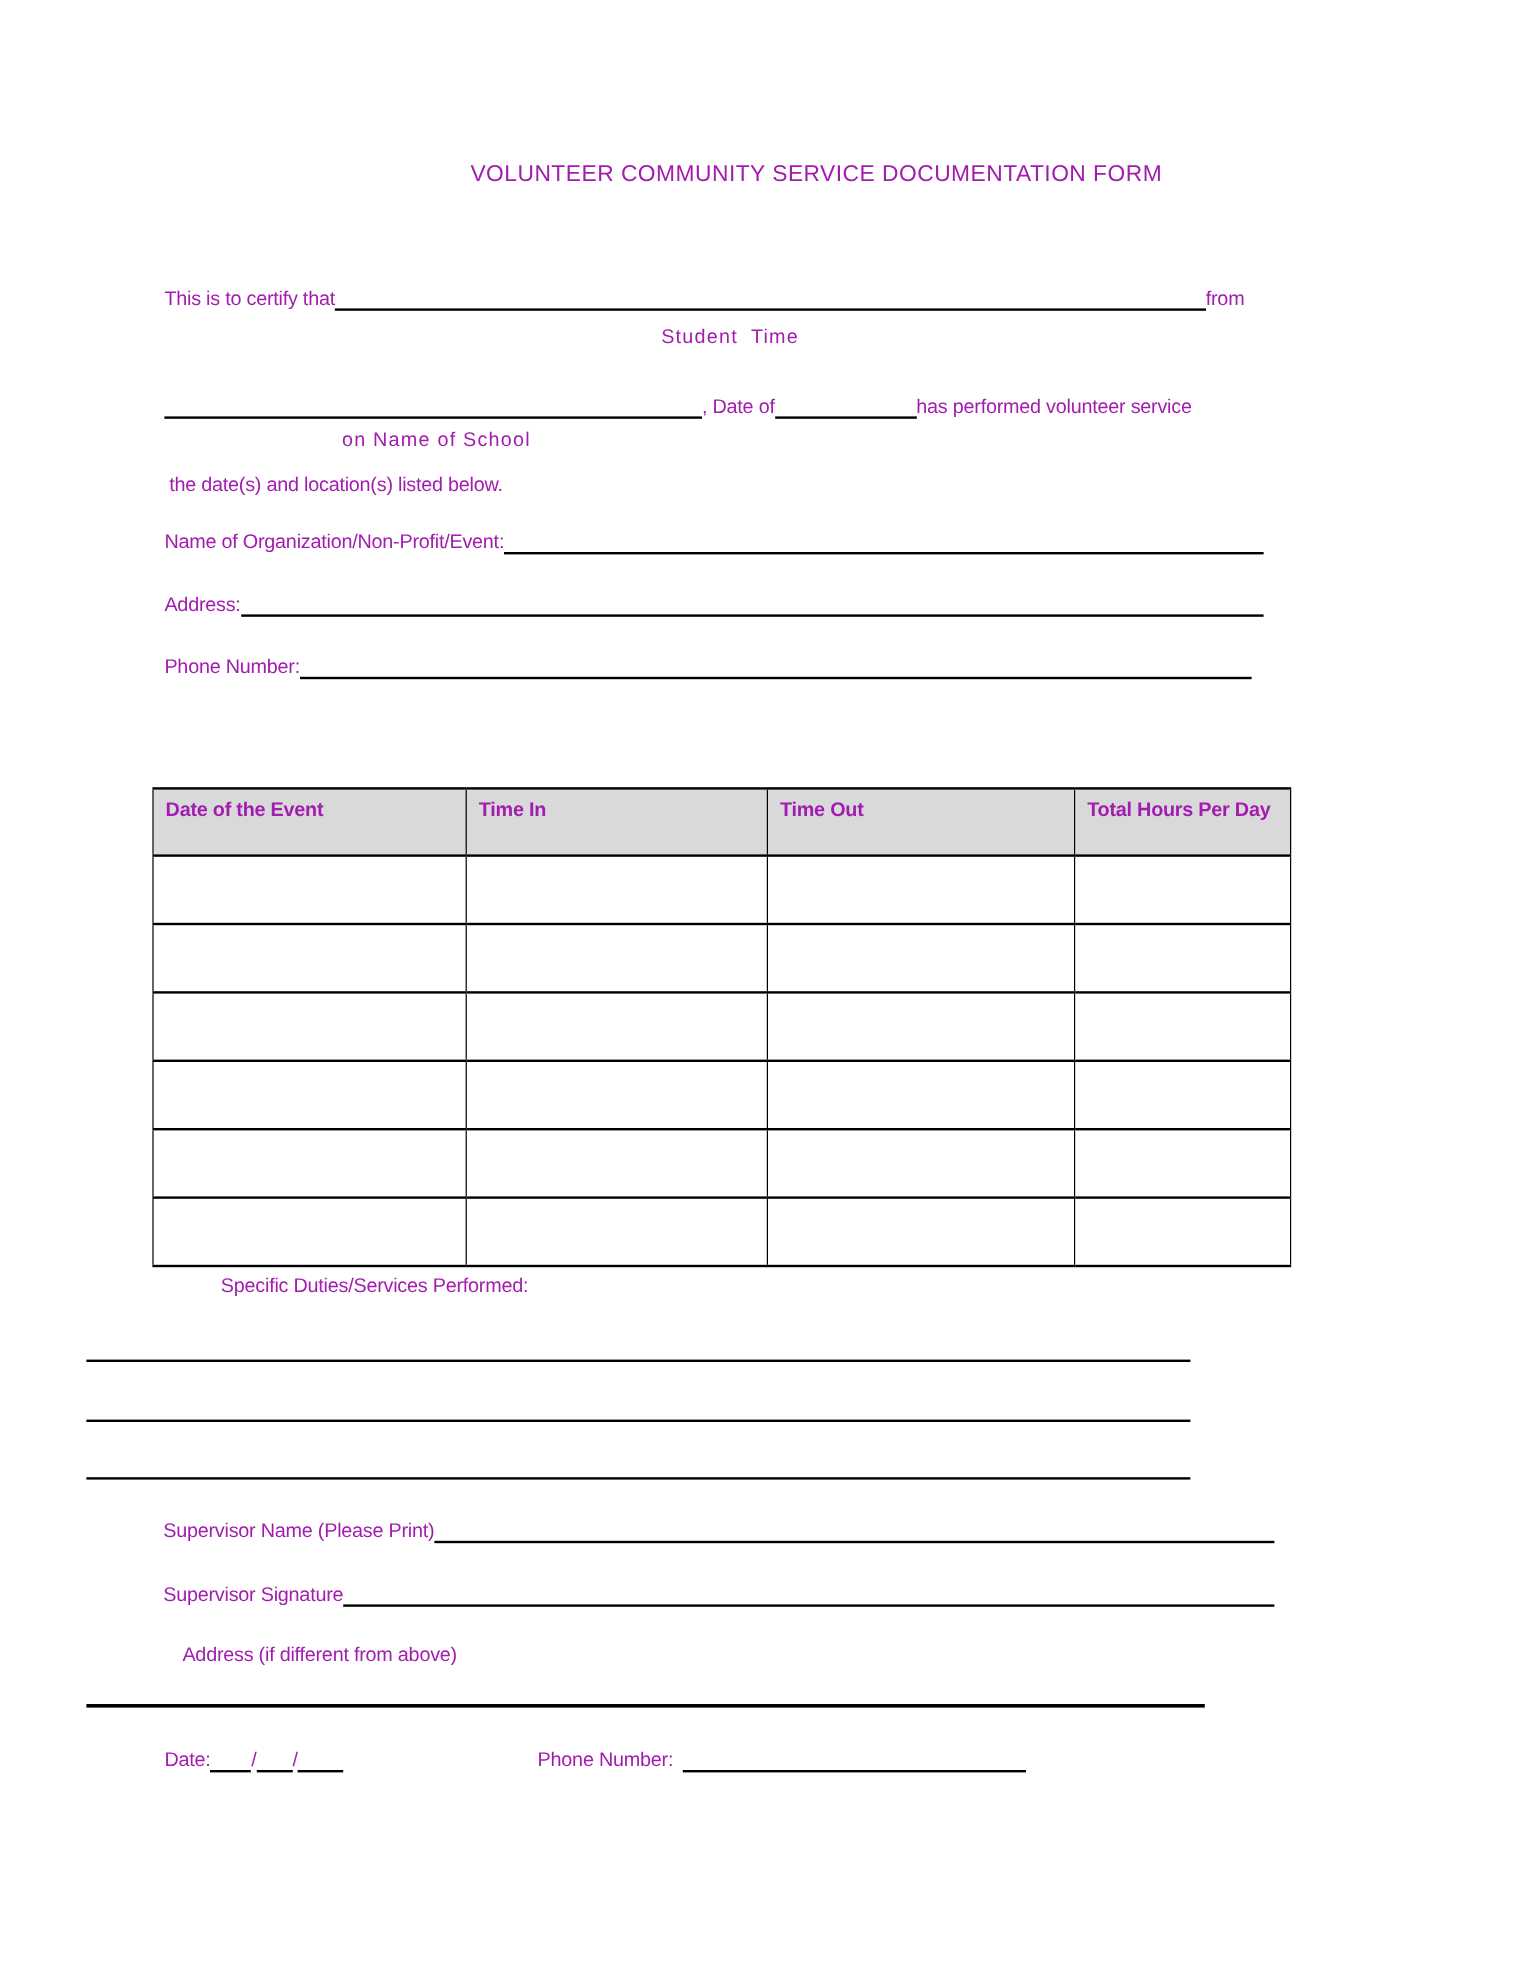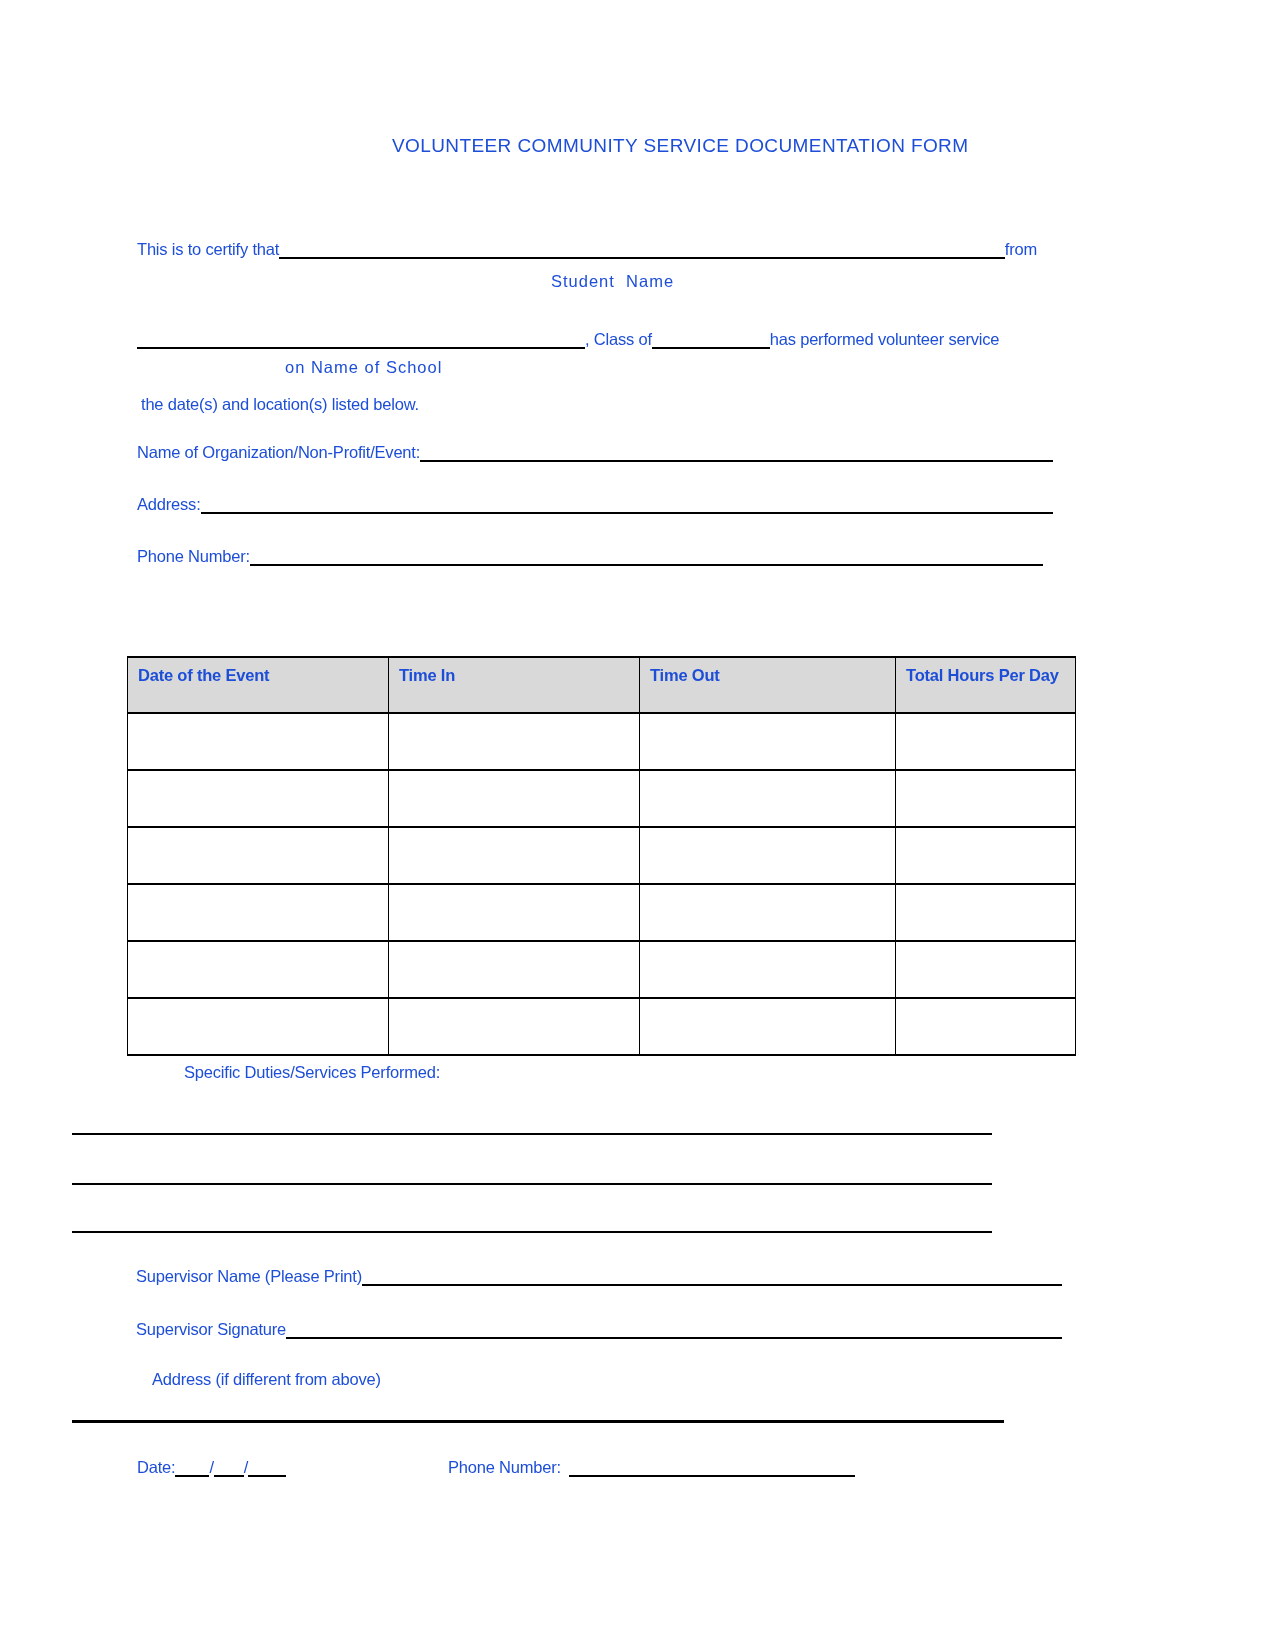--- a/index.html
+++ b/index.html
@@ -2,21 +2,21 @@
 <html><head>
 <meta charset="utf-8">
 <style>
   * { margin:0; padding:0; box-sizing:border-box; }
   html,body { background:#ffffff; }
   .page {
     position:relative;
     width:1275px; height:1650px;
     background:#ffffff;
     font-family:"Liberation Sans", sans-serif;
-    color:#1d4ed8;
+    color:#a21caf;
     font-size:16.5px;
     letter-spacing:-0.2px;
     overflow:hidden;
     padding-left:21px;
   }
   .abs { position:absolute; }
   .row {
     position:absolute;
     display:flex;
     align-items:flex-end;
@@ -69,25 +69,25 @@
 
 <div class="page">
 
   <div class="abs title" style="left:392px; top:135px;">VOLUNTEER COMMUNITY SERVICE DOCUMENTATION FORM</div>
 
   <div class="row" style="left:137px; top:237px; width:900px;">
     <span class="lbl">This is to certify that</span>
     <span class="blank grow"></span>
     <span class="lbl">from</span>
   </div>
-  <div class="abs caption" style="left:551px; top:272px;">Student  Name</div>
+  <div class="abs caption" style="left:551px; top:272px;">Student  Time</div>
 
   <div class="row" style="left:137px; top:327px; width:900px;">
     <span class="blank" style="width:448px;"></span>
-    <span class="lbl">, Class of</span>
+    <span class="lbl">, Date of</span>
     <span class="blank" style="width:118px;"></span>
     <span class="lbl">has performed volunteer service</span>
   </div>
   <div class="abs caption" style="left:285px; top:358px;">on Name of School</div>
   <div class="abs" style="left:141px; top:395px;text-align:center;">the date(s) and location(s) listed below.</div>
 
   <div class="row" style="left:137px; top:440px; width:916px;">
     <span class="lbl">Name of Organization/Non-Profit/Event:</span>
     <span class="blank grow"></span>
   </div>

